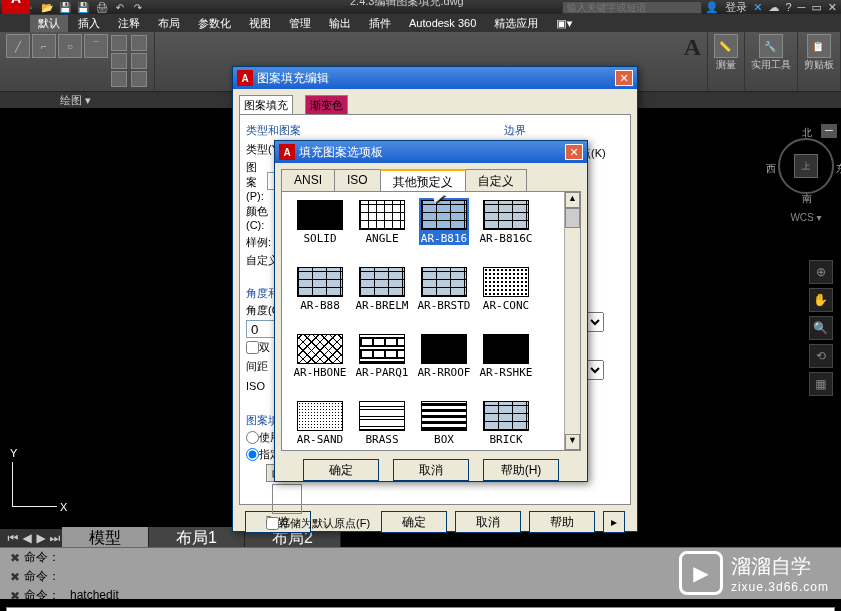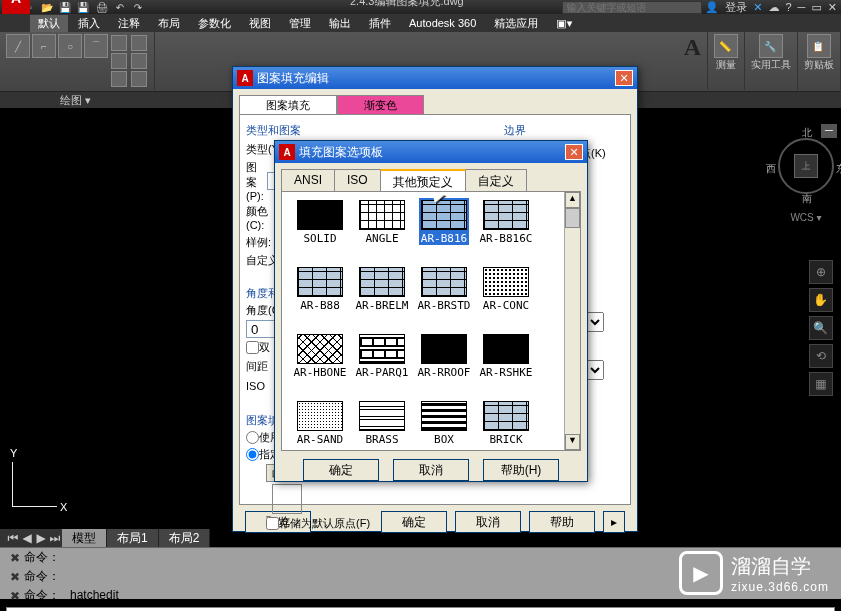--- a/index.html
+++ b/index.html
@@ -52,21 +52,21 @@
   .wcs-lbl { margin-top: 18px; font-size: 10px; color: #888; }
   .viewcube-close { position: absolute; top: 0; right: 0; color: #fff; font-size: 11px; cursor: default; width: 16px; height: 14px; background: #555; text-align: center; }
   
   
   .navbar-right { position: absolute; top: 260px; right: 8px; width: 24px; display: flex; flex-direction: column; gap: 4px; }
   .navbar-right span { width: 24px; height: 24px; background: #222; border: 1px solid #444; display: flex; align-items: center; justify-content: center; color: #888; font-size: 12px; }
   
   
   .sheet-tabs { position: absolute; bottom: 64px; left: 0; height: 18px; background: #333; display: flex; align-items: center; padding-left: 6px; gap: 0; }
   .sheet-tabs .arrow { width: 14px; color: #ccc; text-align: center; }
-  .sheet-tabs .tab { background: #444; color: #fff; padding: 1px 10px; border-right: 1px solid #222; font-size: 12px; }
+  .sheet-tabs .tab { background: #444; color: #fff; padding: 1px 27px; border-right: 1px solid #222; font-size: 16px; }
   .sheet-tabs .tab.active { background: #999; color: #000; }
   
   
   .command-area { position: absolute; bottom: 12px; left: 0; right: 0; height: 52px; background: #a0a0a0; border-top: 1px solid #666; font-family: SimSun, monospace; font-size: 12px; }
   .command-area .line { padding: 1px 6px; display: flex; align-items: center; }
   .command-area .line .cmd-icon { width: 18px; text-align: center; color: #333; }
   .command-area .input-line { background: #fff; margin: 2px 6px; padding: 2px 4px; border: 1px solid #888; display: flex; align-items: center; }
   
   
   .watermark { position: absolute; bottom: 16px; right: 12px; display: flex; align-items: center; gap: 8px; color: #fff; pointer-events: none; }
@@ -76,22 +76,22 @@
   
   
   .dialog { position: absolute; background: #ece9d8; border: 1px solid #003c74; box-shadow: 2px 2px 8px rgba(0,0,0,0.5); }
   .dialog .titlebar { background: linear-gradient(to bottom, #4a8be0, #1a5fcf); height: 22px; display: flex; align-items: center; padding: 0 4px; color: #fff; font-size: 12px; }
   .dialog .titlebar .dlg-icon { width: 16px; height: 16px; background: #cc0000; color: #fff; font-size: 10px; display: flex; align-items: center; justify-content: center; margin-right: 4px; font-weight: bold; }
   .dialog .titlebar .close { margin-left: auto; width: 18px; height: 16px; background: #e06040; border: 1px solid #fff; color: #fff; text-align: center; line-height: 14px; font-size: 11px; }
   .dialog .body { padding: 6px; }
   
   .hatch-dialog { top: 66px; left: 232px; width: 406px; height: 466px; }
   .hatch-tabs { display: flex; height: 20px; border-bottom: 1px solid #888; }
-  .hatch-tabs .htab { background: #fff; padding: 2px 26px; border: 1px solid #888; border-bottom: none; margin-right: 0; font-size: 11px; }
-  .hatch-tabs .htab.inactive { background: #ec4899; }
+  .hatch-tabs .htab { background: #fff; padding: 2px 4px; border: 1px solid #888; border-bottom: none; margin-right: 12px; font-size: 11px; }
+  .hatch-tabs .htab.inactive { background: #be185d; }
   .hatch-body { background: #fff; border: 1px solid #888; border-top: none; padding: 6px; height: 390px; position: relative; }
   
   .groupbox-title { color: #1a4fa0; font-size: 11px; margin: 2px 0; }
   .field-row { display: flex; align-items: center; margin: 2px 0; font-size: 11px; }
   .field-row .lbl { width: 50px; }
   .field-row .inp { flex: 1; height: 18px; border: 1px solid #7f9db9; background: #fff; padding: 0 4px; }
   .btn-small { width: 20px; height: 18px; border: 1px solid #888; background: #ece9d8; font-size: 10px; }
   
   .boundary-section { position: absolute; right: 6px; top: 6px; width: 120px; }
   .boundary-btn { display: flex; align-items: center; gap: 4px; padding: 2px 0; font-size: 11px; }

